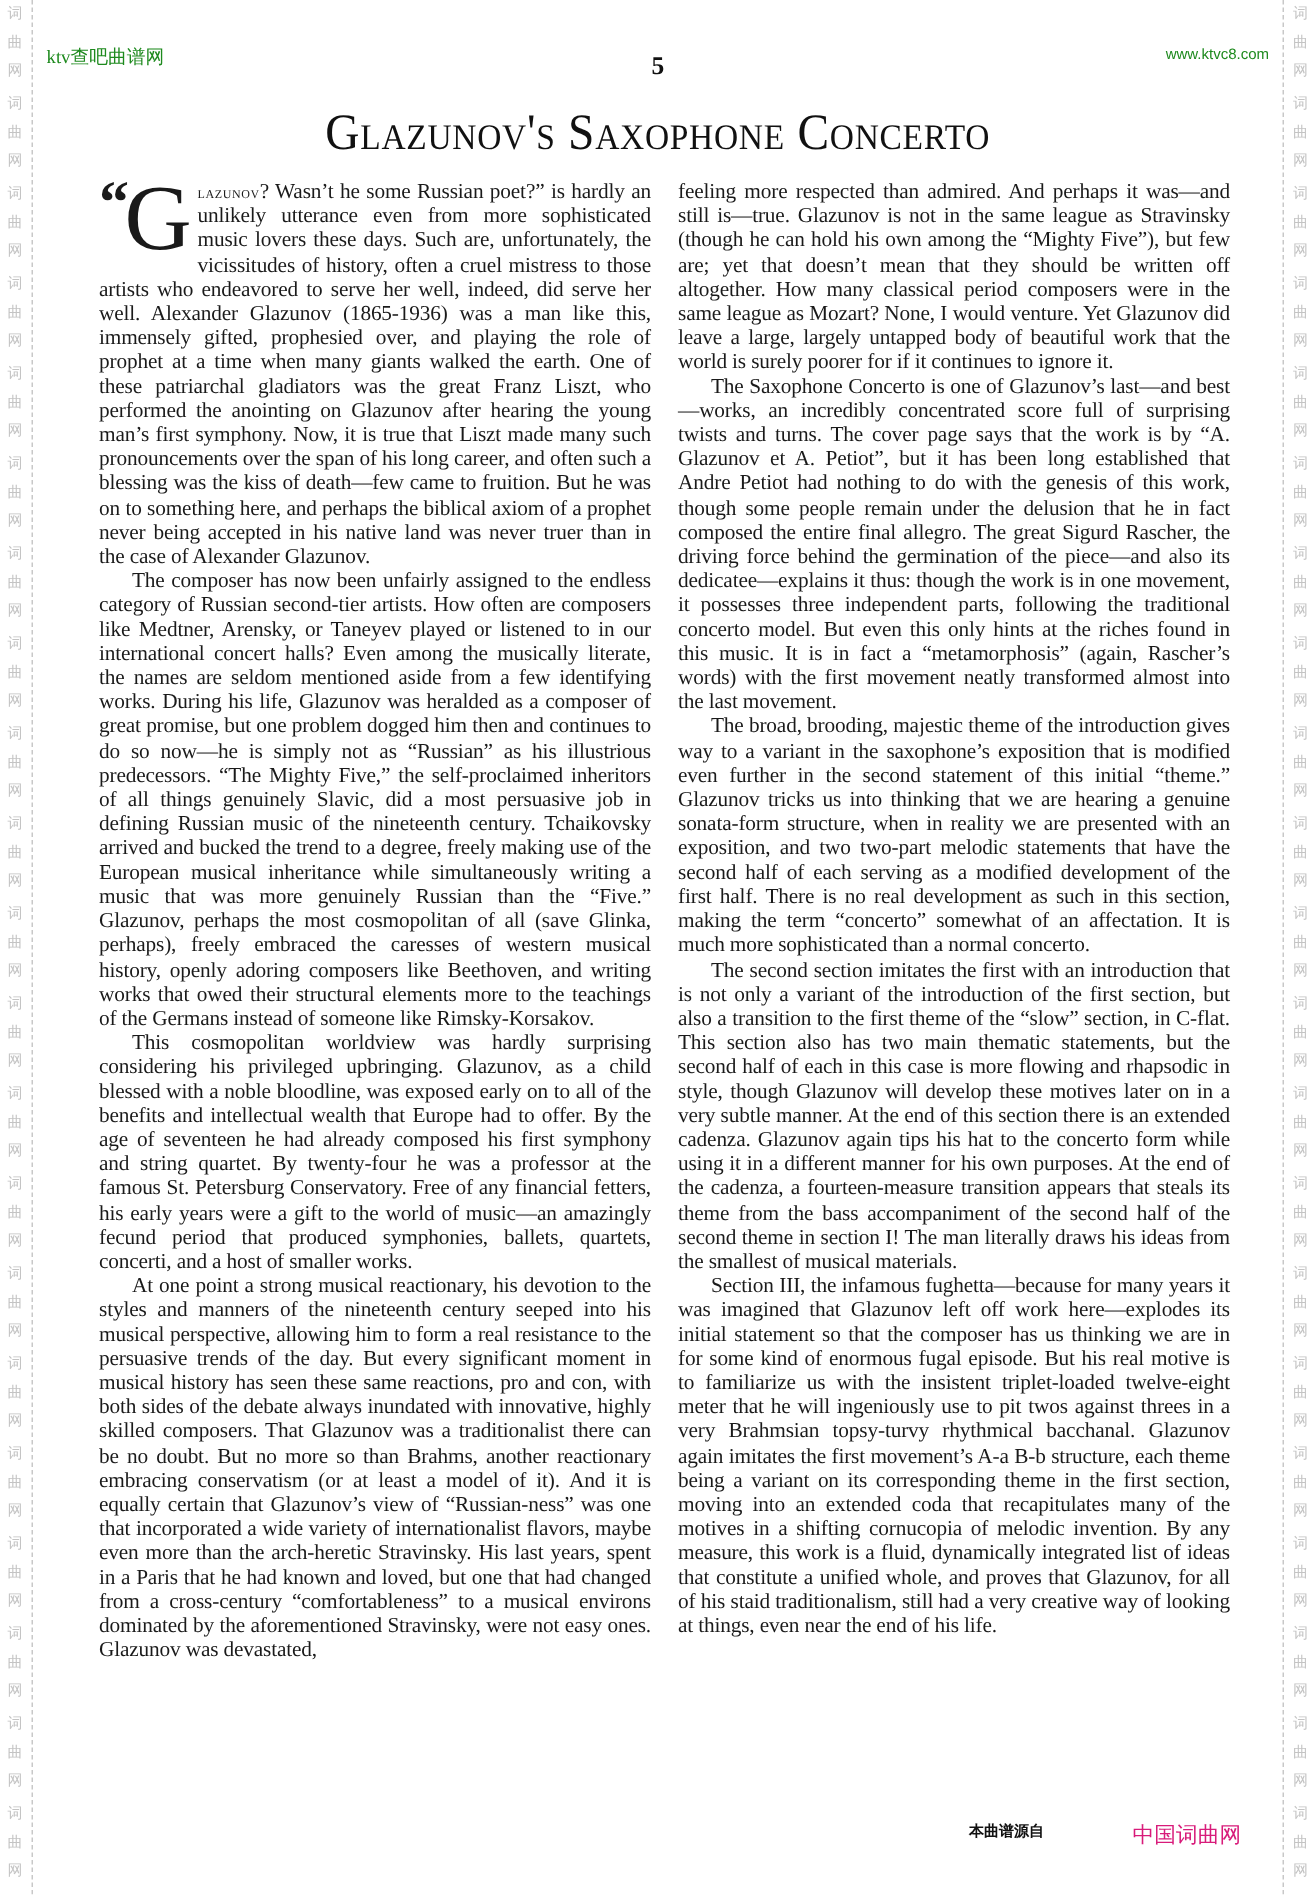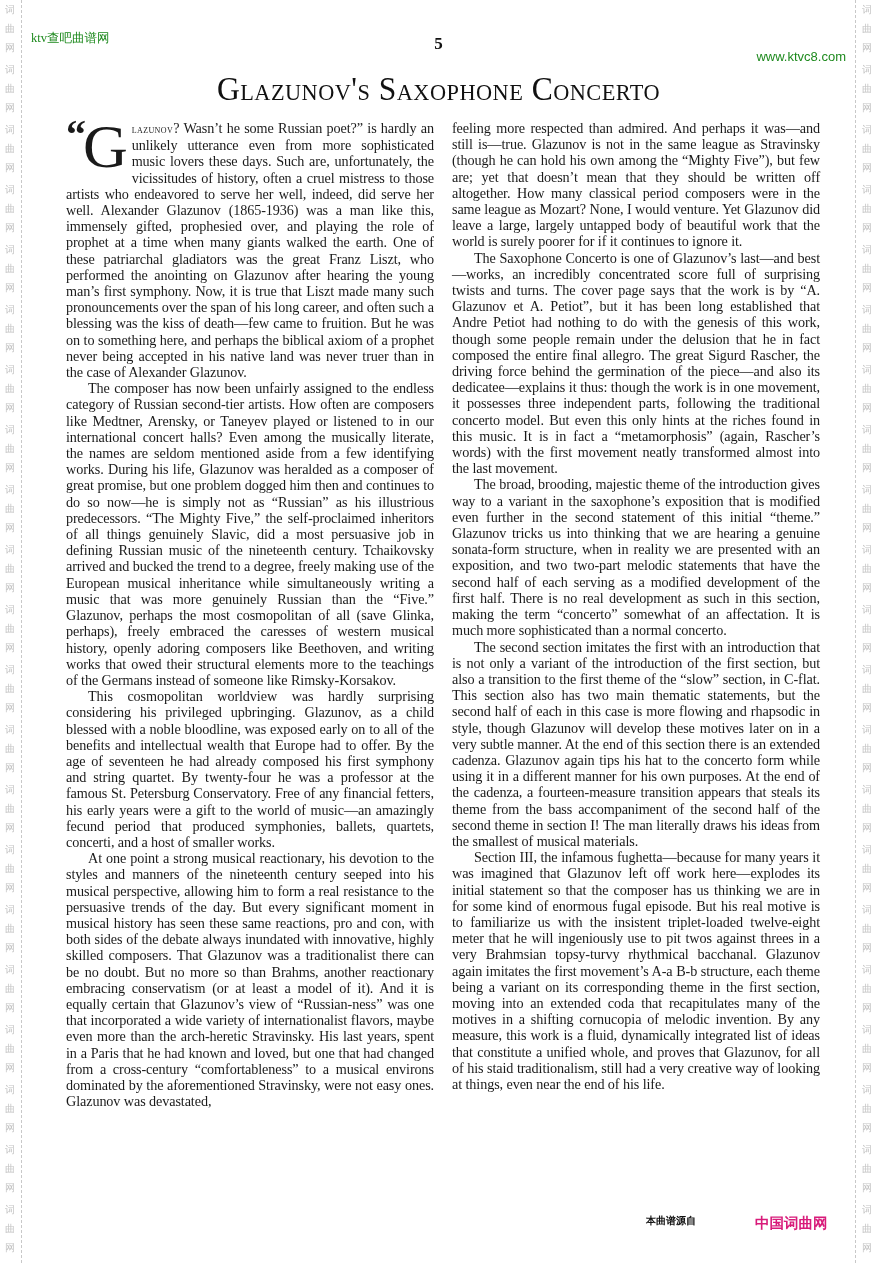--- a/index.html
+++ b/index.html
@@ -23,22 +23,22 @@
       display: flex; flex-direction: column; align-items: center;
       height: 60px; margin-top: 0px;
       font-family: "DejaVu Sans", sans-serif; font-size: 10px; color: #c4c4c4;
       line-height: 19px; padding-top: 0px;
     }
     .header-left {
       position: absolute; left: 31px; top: 30px;
       font-family: Liberation Serif, serif; font-size: 12.5px; color: #1e8a1e;
     }
     .header-right {
-      position: absolute; right: 31px; top: 49px;
-      font-family: "Liberation Sans", sans-serif; font-size: 13px; color: #1e8a1e;
+      position: absolute; right: 31px; top: 31px;
+      font-family: "Liberation Sans", sans-serif; font-size: 10px; color: #1e8a1e;
     }
     .page-number {
       position: absolute; left: 0; right: 0; top: 34px; text-align: center;
       font-family: "Liberation Serif", serif; font-weight: bold; font-size: 17px; color: #111;
     }
     .page-title {
       position: absolute; left: 0; right: 0; top: 70px; text-align: center;
       font-family: "Liberation Serif", serif; font-size: 34px; color: #111;
       font-variant: small-caps; letter-spacing: 0.5px; transform: scaleX(0.93);
     }
@@ -59,21 +59,21 @@
     .dropcap-letter {
       float: left; font-size: 62px; line-height: 48px; margin-right: 4px; margin-top: 2px;
     }
     .smallcaps { font-variant: small-caps; font-size: 12px; letter-spacing: 0.4px; margin-top: 32px; }
     .footer-source {
       position: absolute; top: 1214px; left: 646px;
       font-family: "DejaVu Sans", sans-serif; font-weight: bold; font-size: 10px; color: #111;
     }
     .footer-site {
       position: absolute; top: 1214px; left: 755px;
-      font-family: "DejaVu Sans", sans-serif; font-weight: bold; font-size: 14.5px; color: #d81b7a;
+      font-family: "DejaVu Sans", sans-serif; font-weight: normal; font-size: 14.5px; color: #d81b7a;
     }
   </style>
 </head>
 <body>
 
 <div class="margin-line left"></div>
 <div class="margin-line right"></div>
 <div class="margin-strip left" id="wm-left">
     <div class="wm-group">
       <span>词</span>

